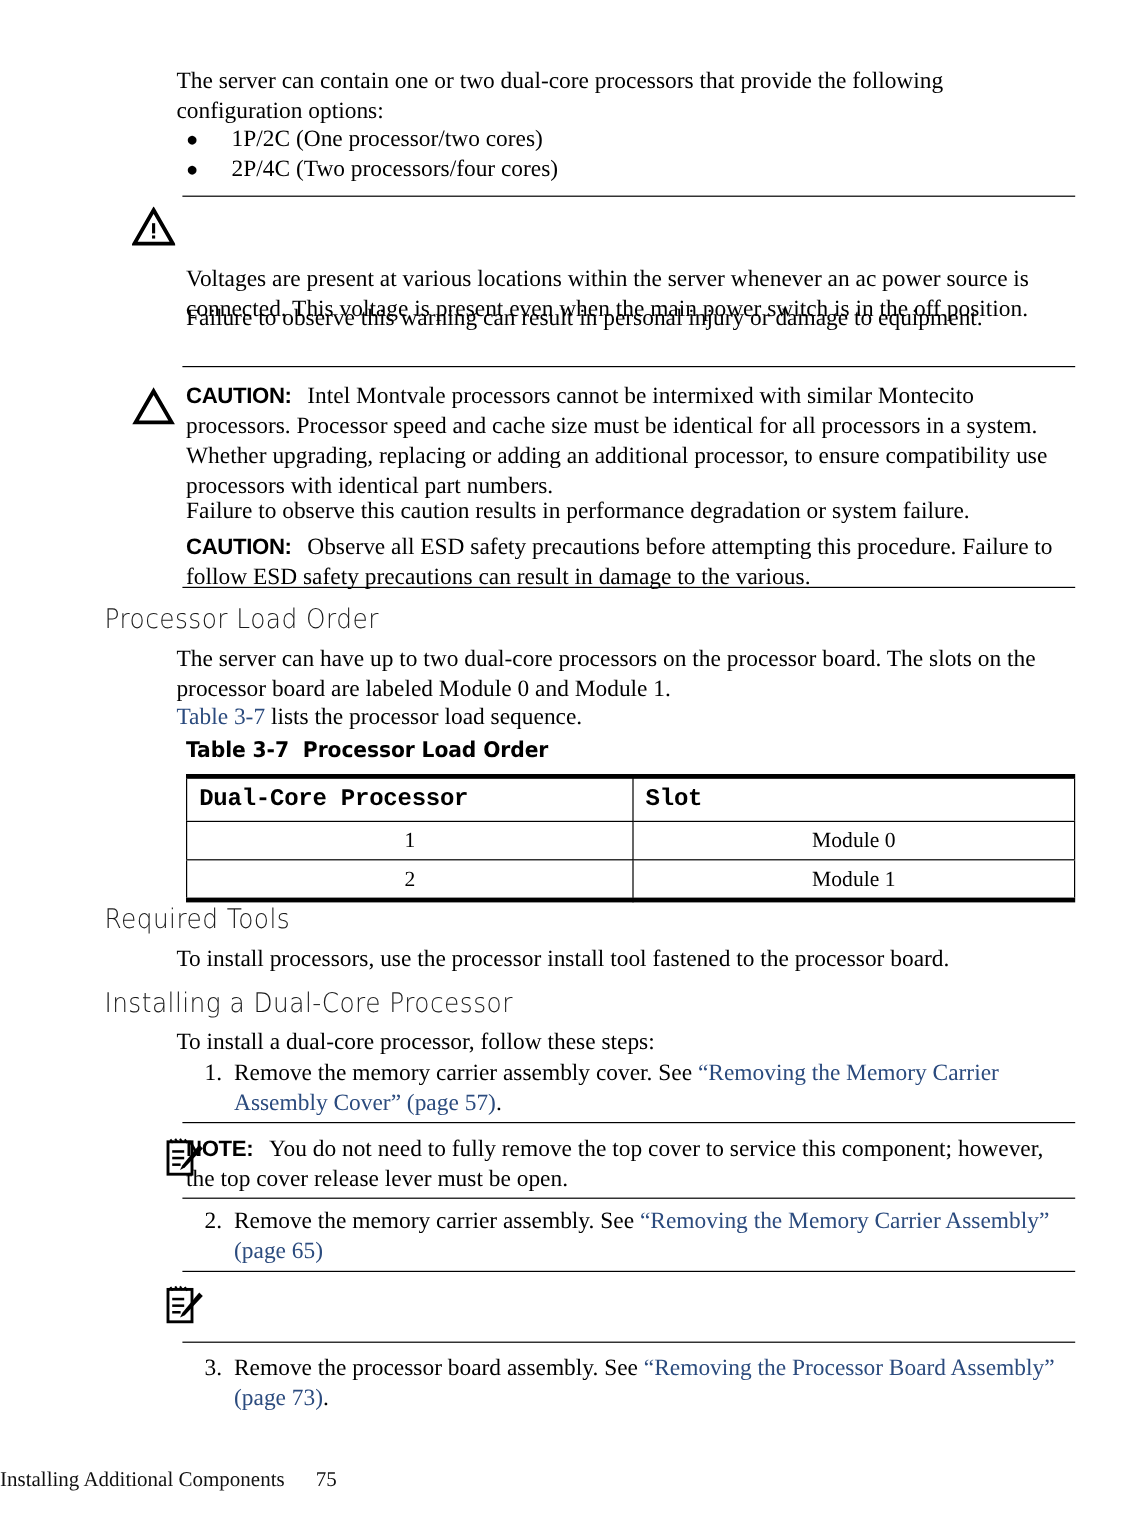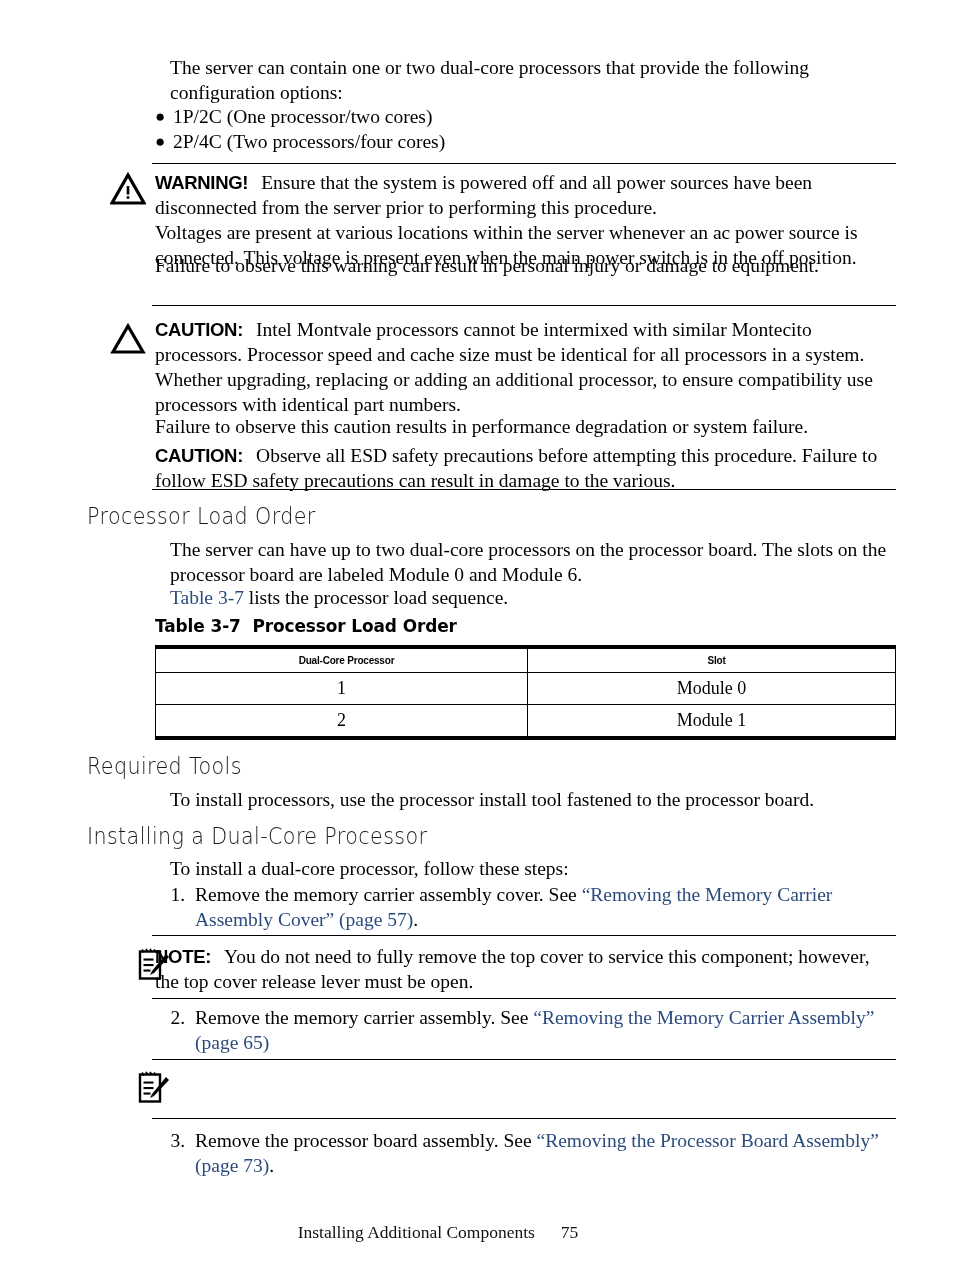--- a/index.html
+++ b/index.html
@@ -23,37 +23,37 @@
   }
 
   
   .body-text {
     position: absolute;
     font-size: 19.5px;
     line-height: 25px;
     text-align: left;
     color: #000;
   }
-  .indent-text { left: 170px; width: 742px; }
+  .indent-text { left: 147px; width: 742px; }
 
   
   .bullet-row {
     position: absolute;
     left: 155px;
     width: 742px;
     font-size: 19.5px;
     line-height: 25px;
   }
   .bullet-mark {
     position: absolute;
     left: 0px;
     top: 0px;
     font-size: 17px;
   }
-  .bullet-body { margin-left: 18px; display: block; }
+  .bullet-body { margin-left: 38px; display: block; }
 
   
   .hr {
     position: absolute;
     left: 152px;
     width: 744px;
     height: 0;
     border-top: 1.6px solid #000;
   }
 
@@ -113,24 +113,24 @@
     top: 645px;
     width: 741px;
     border-collapse: collapse;
     border-top: 4px solid #000;
     border-bottom: 4px solid #000;
     border-left: 1.4px solid #000;
     border-right: 1.4px solid #000;
     table-layout: fixed;
   }
   table.proc-table th {
-    font-family: Liberation Sans, sans-serif;
+    font-family: Liberation Mono, monospace;
     font-weight: bold;
-    font-size: 10px;
-    text-align: center;
+    font-size: 20px;
+    text-align: left;
     padding: 6px 0 6px 10px;
     border-bottom: 1.6px solid #000;
     border-right: 1.4px solid #000;
     letter-spacing: -0.2px;
   }
   table.proc-table th:last-child { border-right: none; }
   table.proc-table td {
     font-family: "Liberation Serif", "DejaVu Serif", serif;
     font-size: 18px;
     text-align: center;
@@ -163,21 +163,21 @@
 
   
   .lnk { color: #2b4b7e; }
 
   
   .footer {
     position: absolute;
     top: 1222px;
     left: 0;
     width: 954px;
-    text-align: center;
+    text-align: left;
     padding-right: 78px;
     box-sizing: border-box;
     font-size: 17.5px;
     color: #111;
   }
   .footer .fpage { display: inline-block; margin-left: 26px; }
 </style>
 </head>
 <body>
 
@@ -197,23 +197,20 @@
   <div class="hr" style="top:163px;"></div>
 
   <div class="adm-icon" style="left:110px; top:172px;">
     <svg width="36" height="34" viewBox="0 0 36 34">
       <path d="M18 3 L34 31 L2 31 Z" fill="none" stroke="#000" stroke-width="3.2" stroke-linejoin="miter"></path>
       <rect x="16.7" y="14" width="2.6" height="8.5" fill="#000"></rect>
       <rect x="16.7" y="24.2" width="2.6" height="2.6" fill="#000"></rect>
     </svg>
   </div>
 
-  <div class="adm-block" style="top:170px;">
-    <span class="adm-label">WARNING!</span><span class="adm-gap"></span><span>Ensure that the system is powered off and all power sources have been disconnected from the server prior to performing this procedure.</span>
-  </div>
   <div class="adm-block" style="top:220px;">
     <span>Voltages are present at various locations within the server whenever an ac power source is connected. This voltage is present even when the main power switch is in the off position.</span>
   </div>
   <div class="adm-block" style="top:253px;">
     <span>Failure to observe this warning can result in personal injury or damage to equipment.</span>
   </div>
 
   <div class="hr" style="top:305px;"></div>
 
   <div class="adm-icon" style="left:110px; top:322px;">
@@ -230,21 +227,21 @@
   </div>
 
   <div class="adm-block" style="top:443px;">
     <span class="adm-label">CAUTION:</span><span class="adm-gap"></span><span>Observe all ESD safety precautions before attempting this procedure. Failure to follow ESD safety precautions can result in damage to the various.</span>
   </div>
 
   <div class="hr" style="top:489px;"></div>
 
   <div class="heading" style="top:503px;">Processor Load Order</div>
 
-  <div class="body-text indent-text" style="top:537px;">The server can have up to two dual-core processors on the processor board. The slots on the processor board are labeled Module 0 and Module 6.</div>
+  <div class="body-text indent-text" style="top:537px;">The server can have up to two dual-core processors on the processor board. The slots on the processor board are labeled Module 0 and Module 1.</div>
 
   <div class="body-text indent-text" style="top:585px;">
     <span class="lnk">Table 3-7</span><span> lists the processor load sequence.</span>
   </div>
 
   <div class="table-caption" style="top:615px;">
     <span>Table  3-7</span>&nbsp;&nbsp;<span>Processor Load Order</span>
   </div>
 
   <table class="proc-table">

